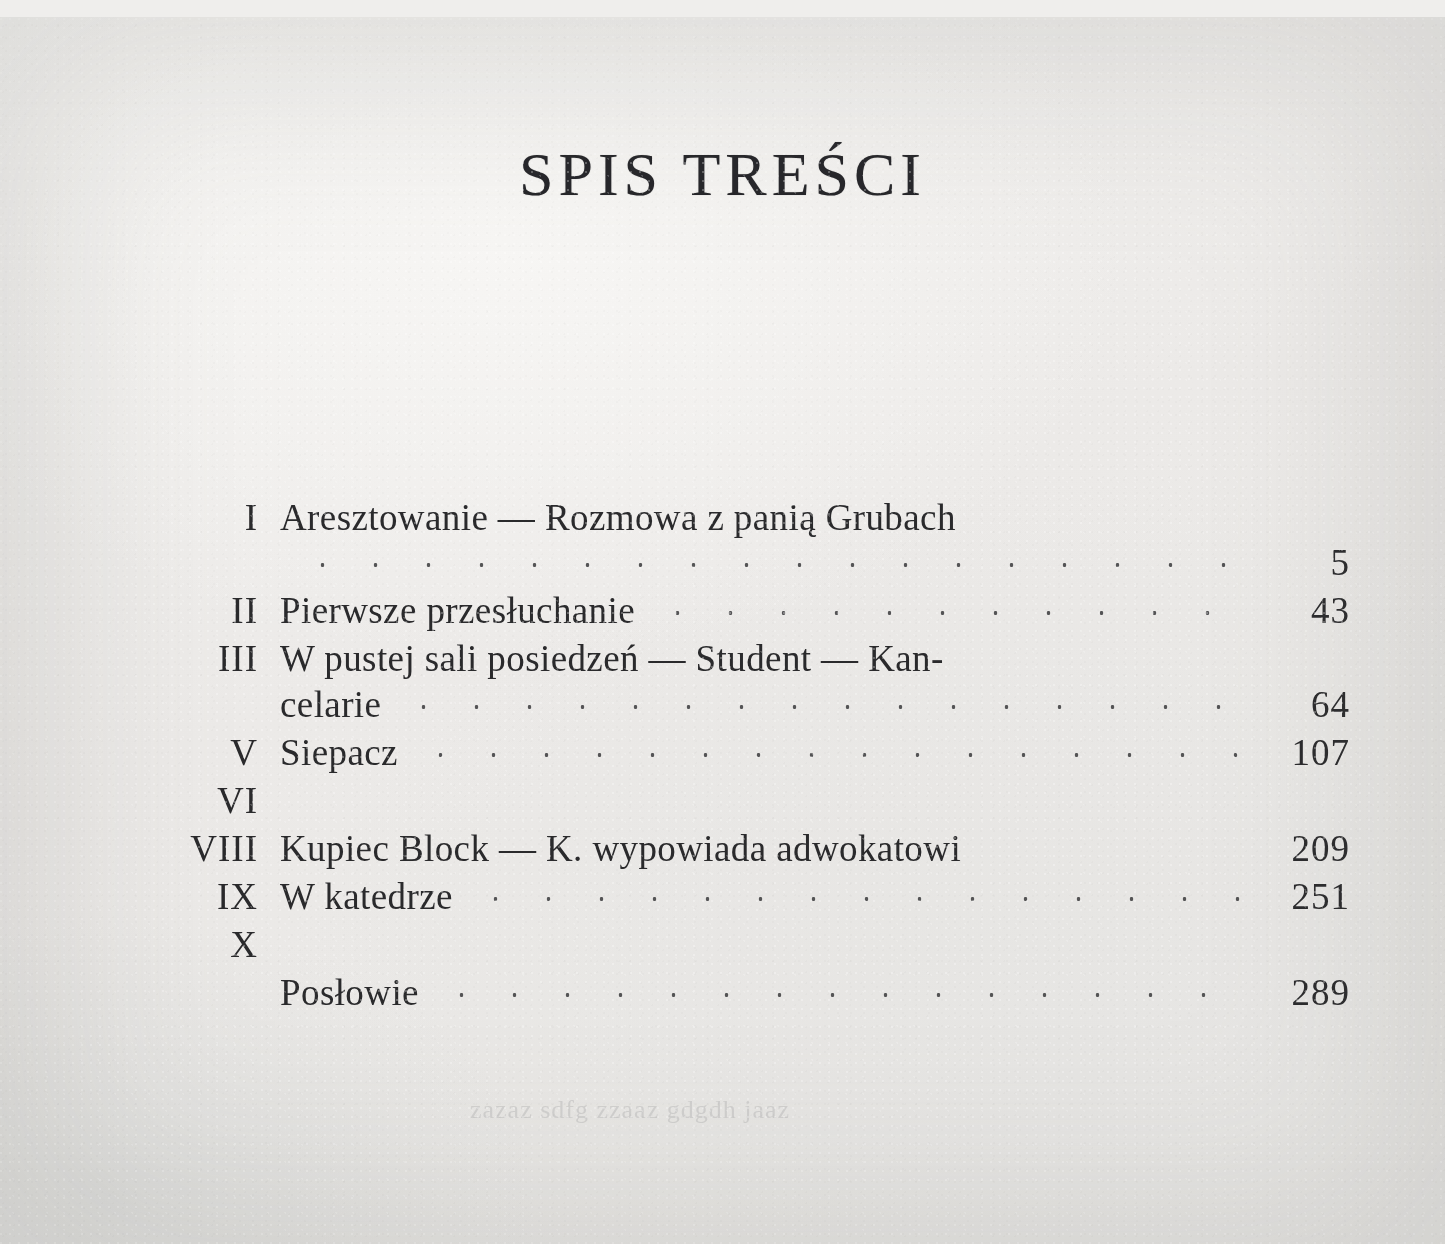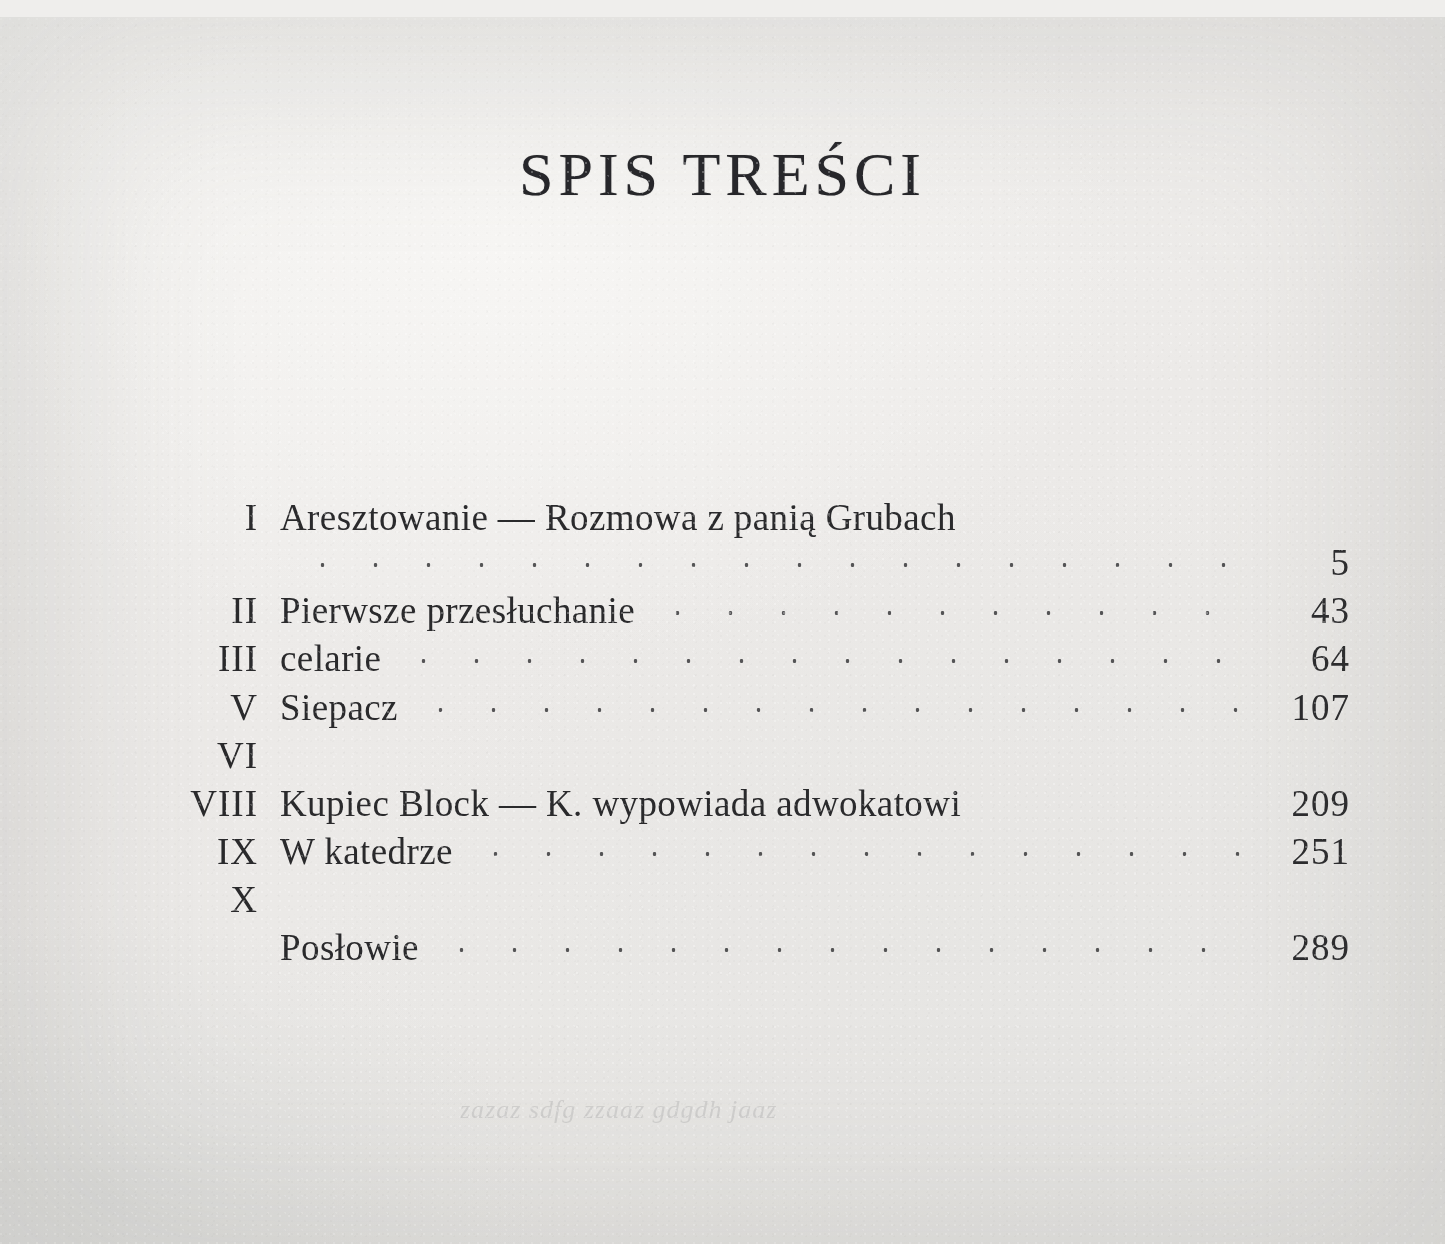--- a/index.html
+++ b/index.html
@@ -114,28 +114,27 @@
   }
   .cont {
     display: flex;
     align-items: flex-end;
     white-space: nowrap;
   }
 
   
   .ghost {
     position: absolute;
-    left: 460px;
+    left: 470px;
     top: 1078px;
     width: 520px;
     font-size: 26px;
     color: rgba(90,90,95,.16);
     letter-spacing: 1px;
     pointer-events: none;
-    font-style: italic;
   }
 </style>
 </head>
 <body>
 
 <div class="page">
 
   <div class="title">SPIS TREŚCI</div>
 
   <div class="toc">
@@ -160,20 +159,23 @@
           <span class="text">Pierwsze przesłuchanie</span>
           <span class="leader"></span>
           <span class="pageno">43</span>
         </div>
       </div>
     </div>
 
     <div class="entry">
       <div class="numeral">III</div>
       <div class="body">
+        <div class="cont">
+          <span class="text">W pustej sali posiedzeń — Student — Kan-</span>
+        </div>
         <div class="line">
           <span class="text">celarie</span>
           <span class="leader"></span>
           <span class="pageno">64</span>
         </div>
       </div>
     </div>
 
 
     <div class="entry">

